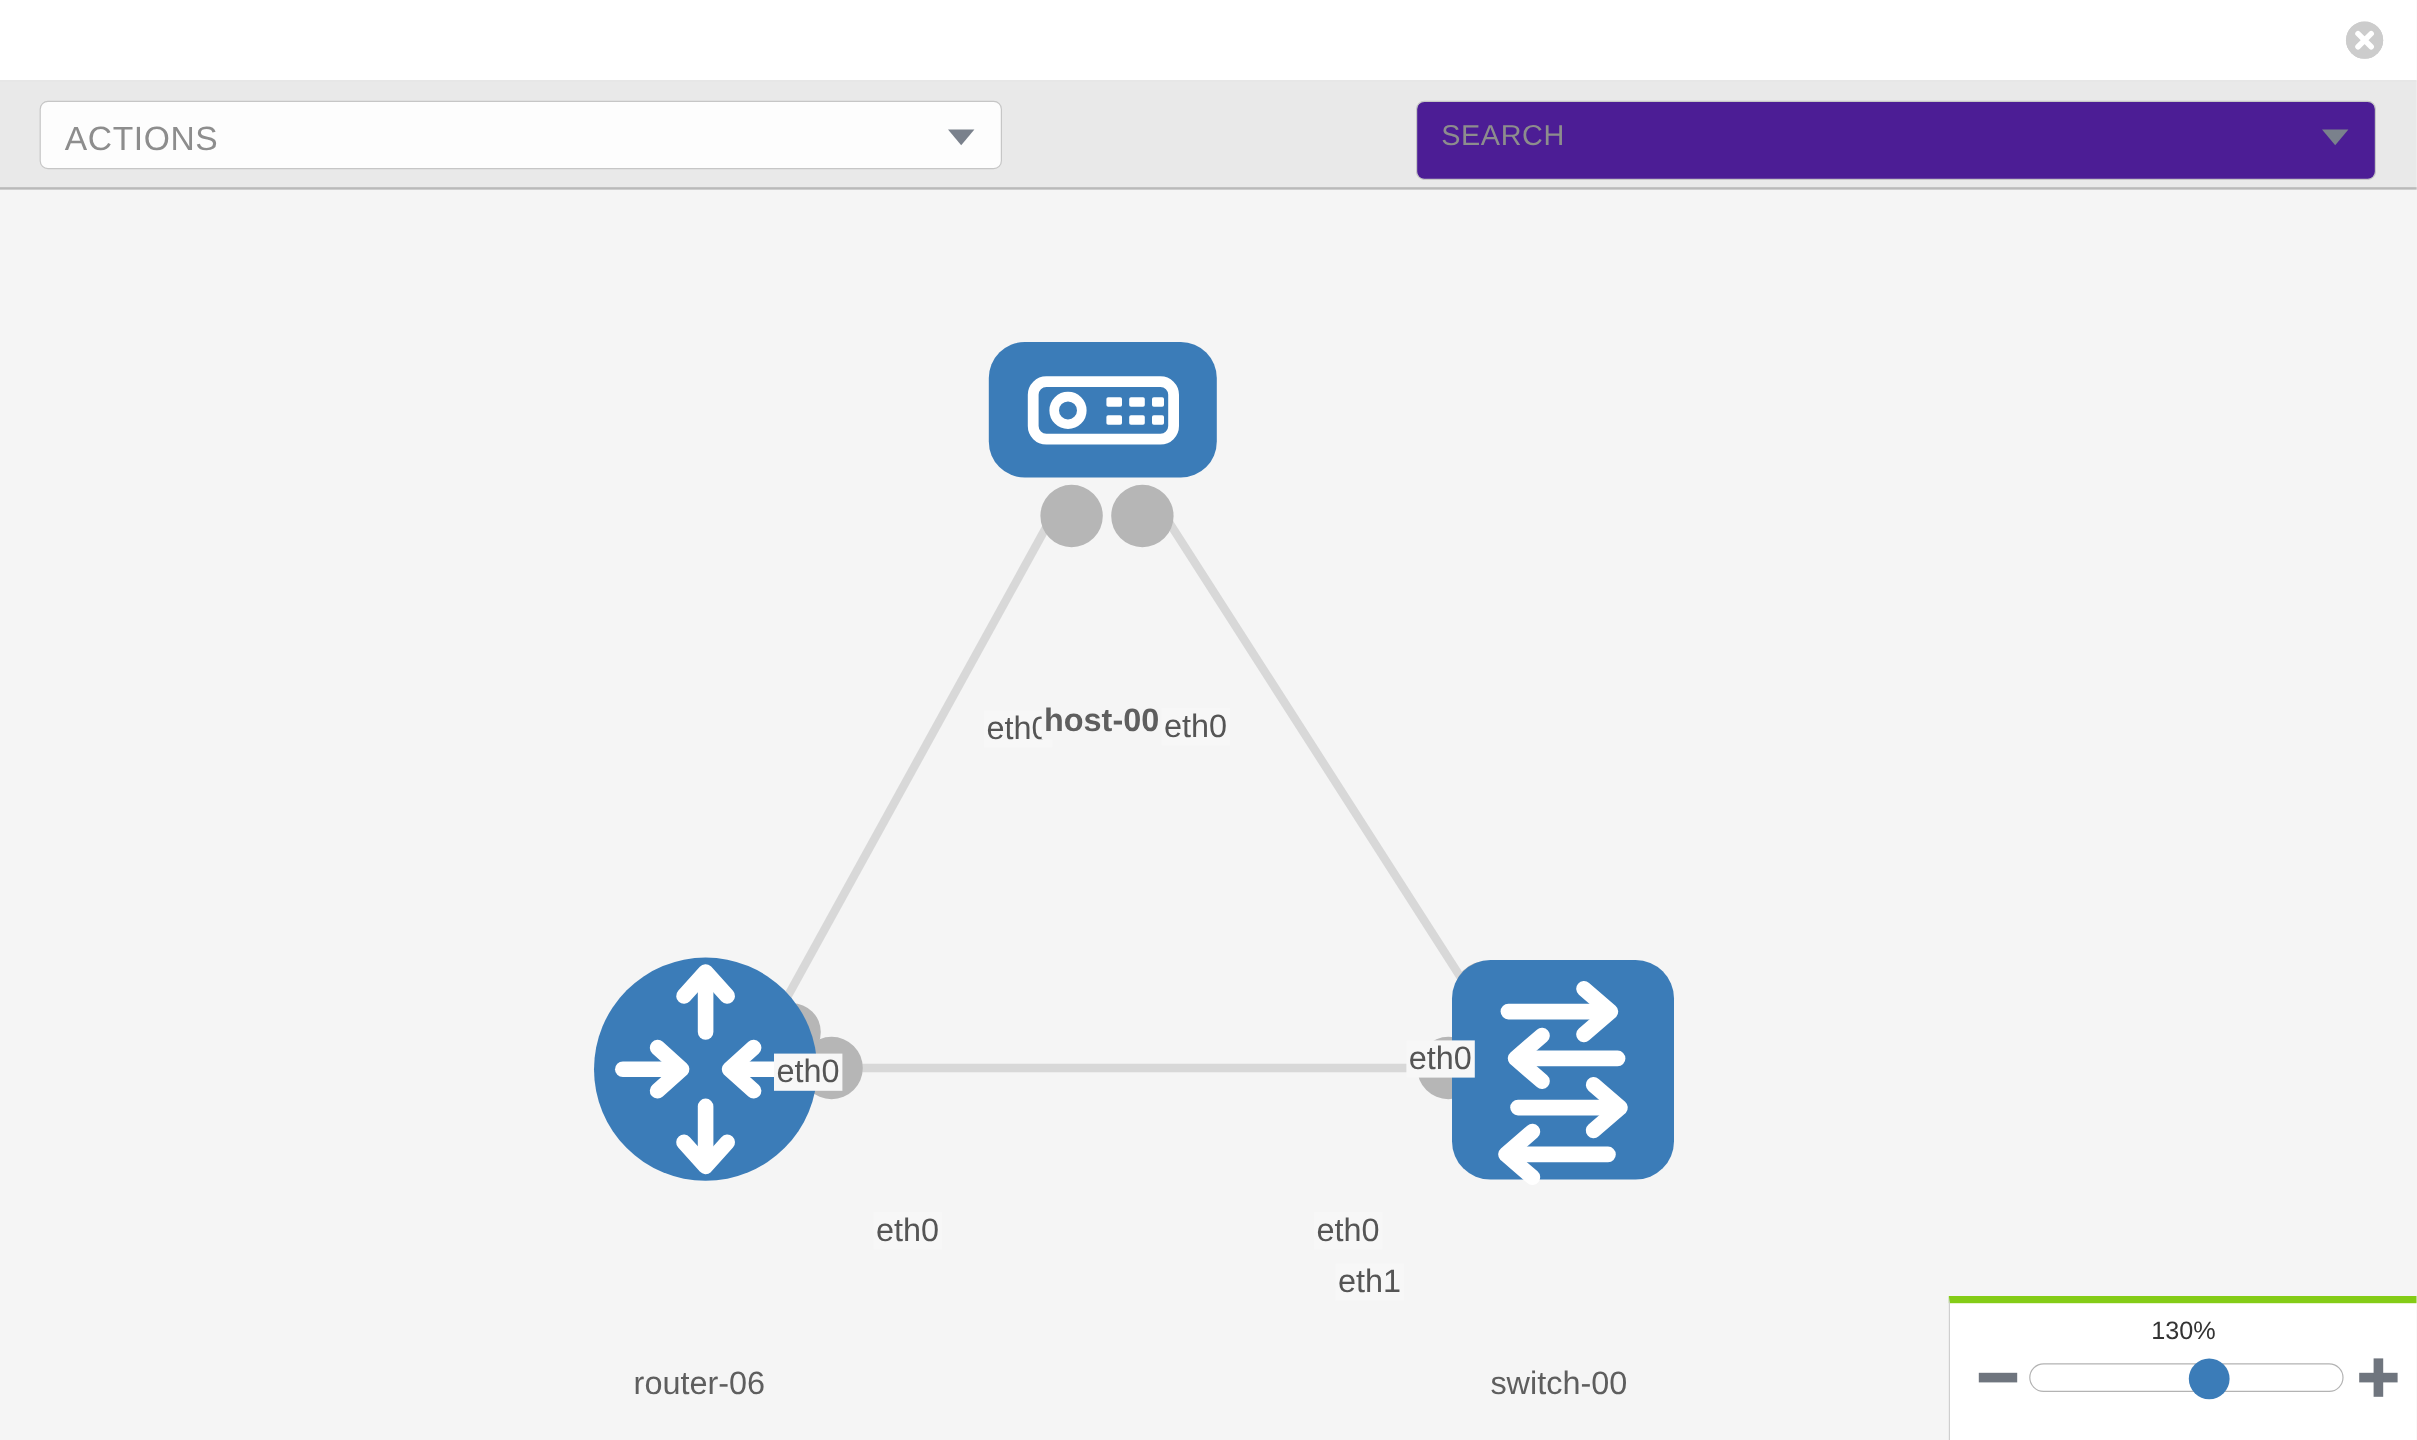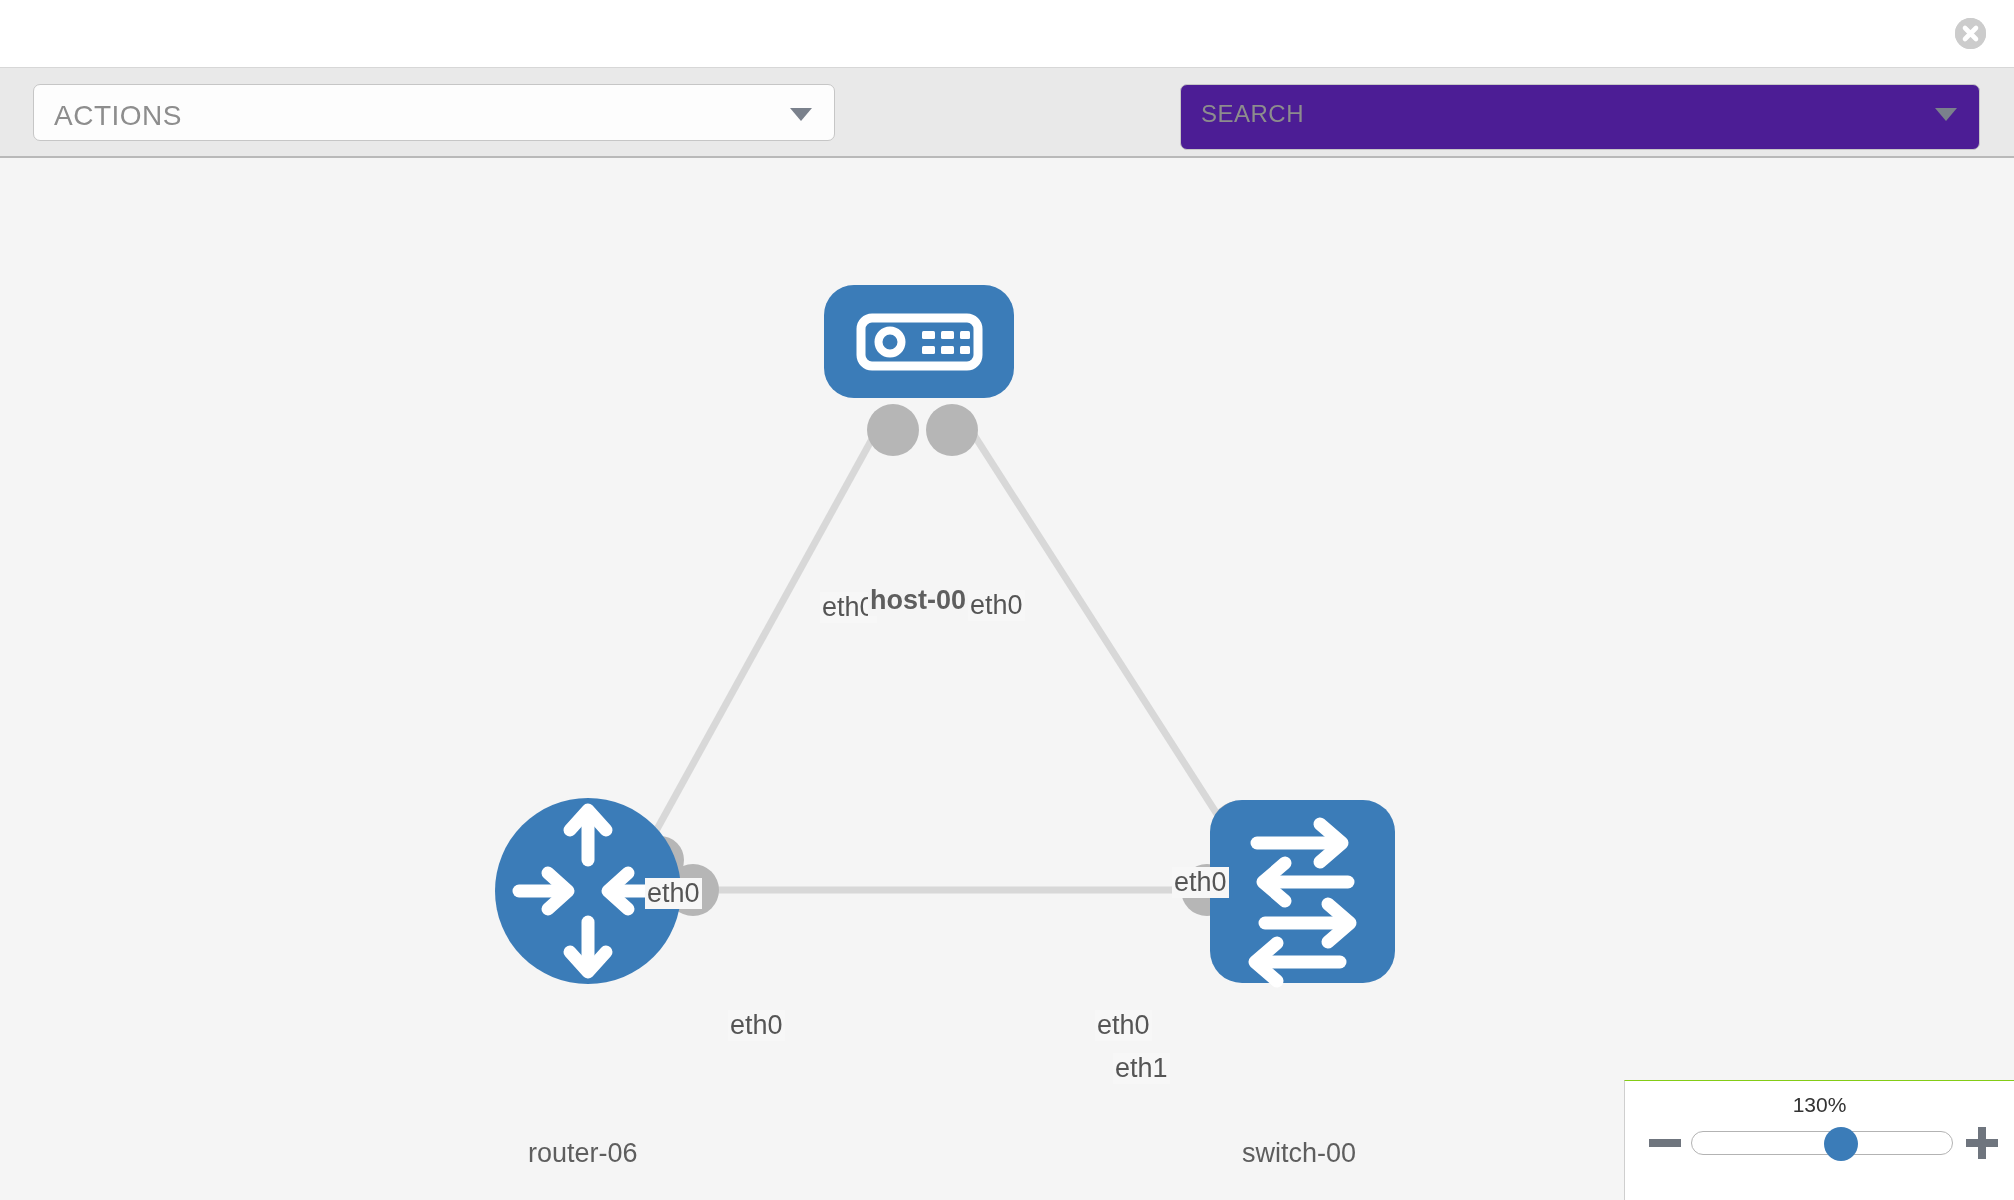--- a/index.html
+++ b/index.html
@@ -142,21 +142,21 @@
     padding: 0 2px;
   }
 
   
   .zoom-panel {
     position: absolute;
     right: 0; bottom: 0;
     width: 390px;
     height: 120px;
     background: #ffffff;
-    border-top: 1px solid #84cc16;
+    border-top: 6px solid #84cc16;
     border-left: 1px solid #cfcfcf;
   }
   .zoom-level {
     position: absolute;
     top: 12px;
     left: 0; right: 0;
     text-align: center;
     font-size: 21px;
     color: #333333;
   }

